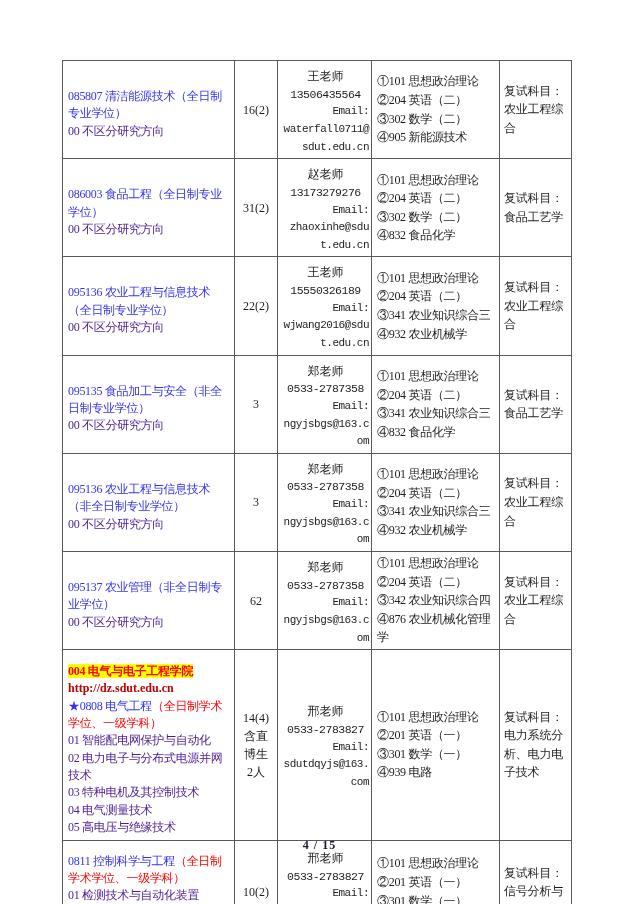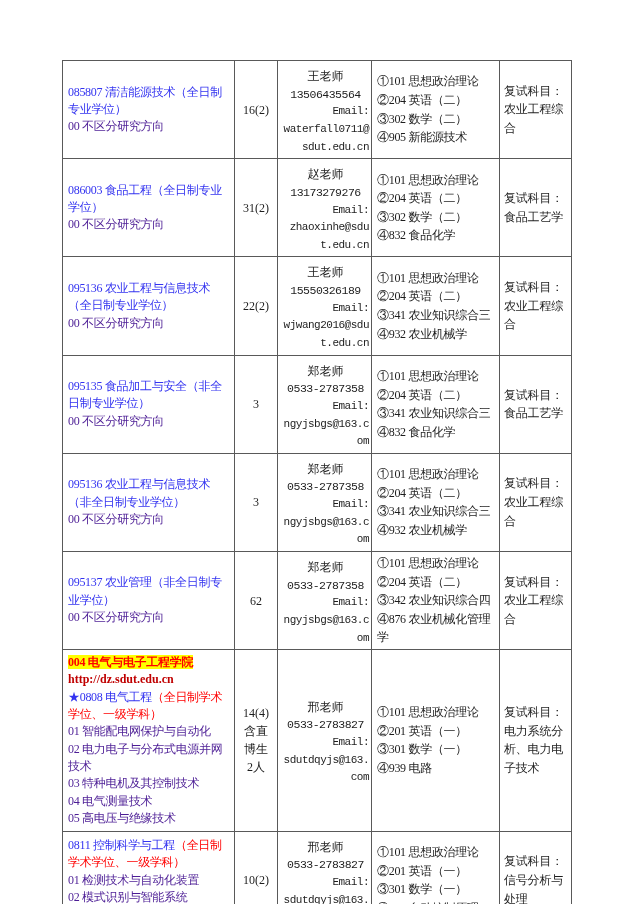--- a/index.html
+++ b/index.html
@@ -21,21 +21,21 @@
     font-size: 12px;
   }
   td {
     border: 1px solid #595959;
     vertical-align: middle;
     padding: 2px 3px;
     overflow: hidden;
   }
 
   
-  td.c-prog { padding: 3px 2px 3px 5px; line-height: 1.45; letter-spacing: -0.3px; }
+  td.c-prog { padding: 12px 2px 3px 5px; line-height: 1.45; letter-spacing: -0.3px; }
   .sec-title-line { line-height: 1.5; }
   .sec-title { background: #ffff00; color: #ff0000; font-weight: bold; }
   .sec-url { color: #c00000; font-weight: bold; font-size: 12px; letter-spacing: 0; line-height: 1.45; }
   .code { color: #3333f0; }
   .suffix { color: #ff0000; }
   .dirs { color: #4c1d95; white-space: pre-line; }
 
   
   td.c-quota { text-align: center; line-height: 1.5; }
   .pre { white-space: pre-line; }
@@ -284,13 +284,14 @@
 ③301 数学（一）
 ④924 自动控制原理</div>
           </td>
       <td class="c-retest">
             <div>复试科目：信号分析与处理</div>
           </td>
     </tr>
   </tbody>
     </table>
 
+  <div class="footer">4 / 15</div>
 </div>
 
 </body></html>

